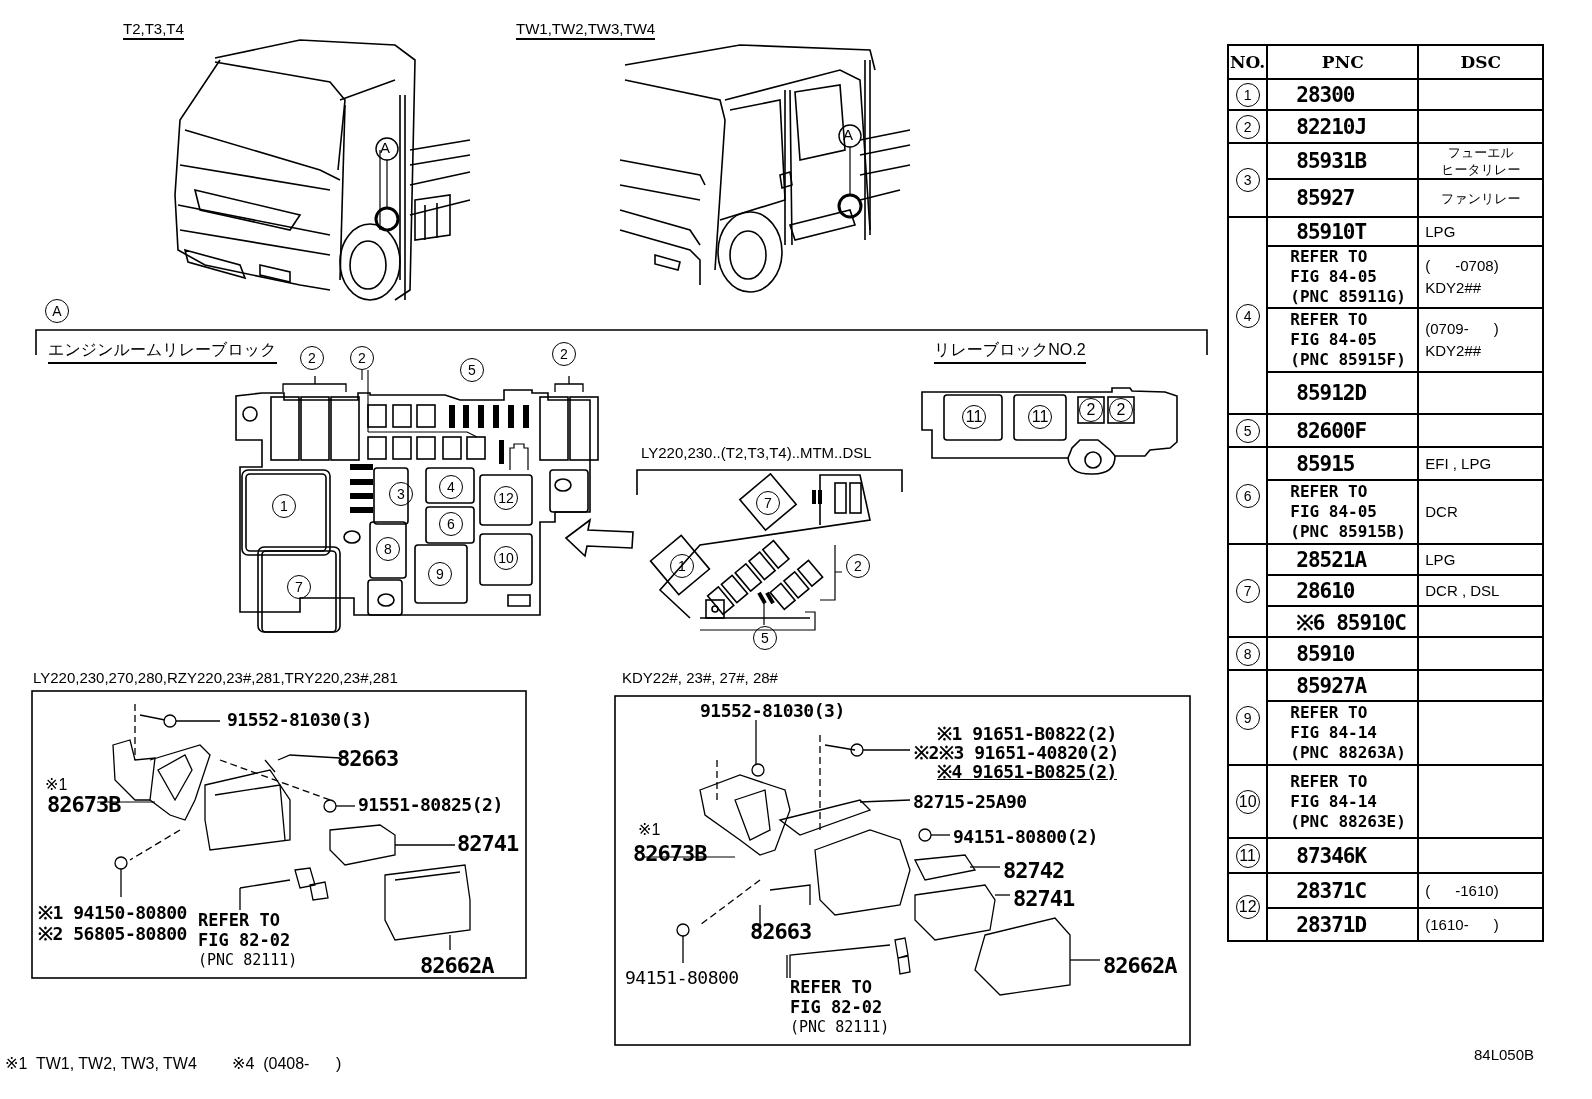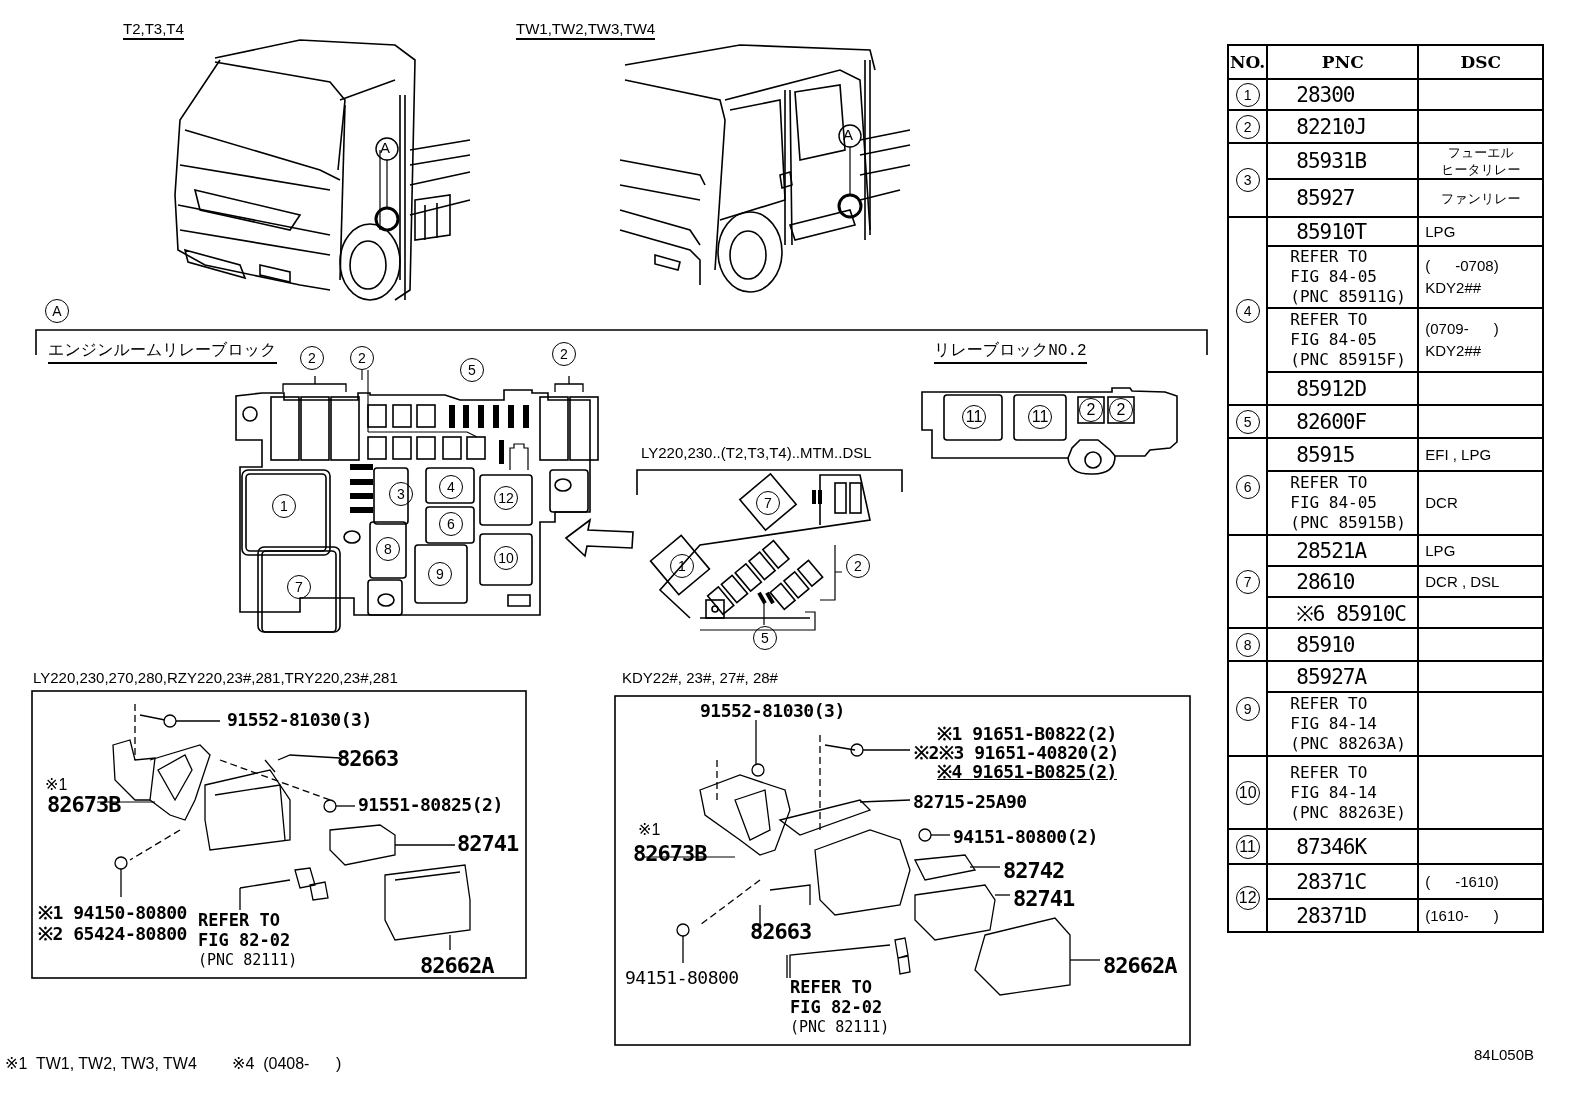--- a/index.html
+++ b/index.html
@@ -9,21 +9,21 @@
   .pn{font-family:"DejaVu Sans Mono","Liberation Mono",monospace;font-weight:bold;font-size:18px;white-space:nowrap;letter-spacing:-0.5px;}
   .pn-big{font-family:"DejaVu Sans Mono","Liberation Mono",monospace;font-weight:bold;font-size:22px;white-space:nowrap;letter-spacing:-1px;}
   .ref{font-family:"DejaVu Sans Mono","Liberation Mono",monospace;font-weight:bold;font-size:17px;line-height:20px;white-space:pre;}
   .ul{border-bottom:2px solid #000;padding-bottom:1px;}
   svg{position:absolute;left:0;top:0;}
   
   table.parts{position:absolute;left:1227px;top:44px;border-collapse:collapse;border:2px solid #000;}
   table.parts td{border:2px solid #000;padding:0;vertical-align:middle;}
   table.parts th{border:2px solid #000;font-family:"DejaVu Serif","Liberation Serif",serif;font-weight:bold;font-size:17px;height:30px;}
   td.no{width:33px;text-align:center;}
-  td.pnc{width:147px;padding-left:28px !important;box-sizing:border-box;font-family:"DejaVu Sans Mono","Liberation Mono",monospace;font-weight:normal;font-size:21px;letter-spacing:-1px;margin-top:14px;}
+  td.pnc{width:147px;padding-left:28px !important;box-sizing:border-box;font-family:"DejaVu Sans Mono","Liberation Mono",monospace;font-weight:bold;font-size:21px;letter-spacing:-1px;margin-top:14px;}
   td.pnc.refcell{font-size:16px;line-height:20px;letter-spacing:0;white-space:pre;padding-left:22px !important;}
   td.dsc{width:121px;padding-left:6px !important;box-sizing:border-box;font-family:"Liberation Sans","DejaVu Sans",sans-serif;font-size:15px;line-height:22px;white-space:pre;}
   td.dsc.jp{font-size:13px;text-align:center;padding-left:0 !important;line-height:17px;}
   .circ{display:inline-block;width:22px;height:22px;border:1.5px solid #000;border-radius:50%;text-align:center;line-height:22px;font-family:"Liberation Sans","DejaVu Sans",sans-serif;font-size:14px;}
   .circ.sm{font-size:16px;}
   .notes{font-family:"Liberation Sans","DejaVu Sans",sans-serif;font-size:16px;line-height:21px;white-space:pre;}
 </style>
 </head>
 <body>
 
@@ -256,41 +256,41 @@
 <div class="abs circ" style="left:272px;top:494px;">1</div>
 <div class="abs circ" style="left:389px;top:482px;">3</div>
 <div class="abs circ" style="left:439px;top:475px;">4</div>
 <div class="abs circ" style="left:494px;top:486px;">12</div>
 <div class="abs circ" style="left:439px;top:512px;">6</div>
 <div class="abs circ" style="left:376px;top:537px;">8</div>
 <div class="abs circ" style="left:494px;top:546px;">10</div>
 <div class="abs circ" style="left:428px;top:562px;">9</div>
 <div class="abs circ" style="left:287px;top:575px;">7</div>
 
-<div class="abs lbl ul" style="left:934px;top:340px;font-size:16px;font-family:Liberation Mono, monospace;">リレーブロックNO.2</div>
+<div class="abs lbl ul" style="left:934px;top:340px;font-size:16px;">リレーブロックNO.2</div>
 <div class="abs circ sm" style="left:962px;top:405px;">11</div>
 <div class="abs circ sm" style="left:1028px;top:405px;">11</div>
 <div class="abs circ sm" style="left:1079px;top:398px;">2</div>
 <div class="abs circ sm" style="left:1109px;top:398px;">2</div>
 
 <div class="abs lbl" style="left:641px;top:444px;">LY220,230..(T2,T3,T4)..MTM..DSL</div>
 <div class="abs circ" style="left:756px;top:491px;">7</div>
 <div class="abs circ" style="left:670px;top:554px;">1</div>
 <div class="abs circ" style="left:846px;top:554px;">2</div>
 <div class="abs circ" style="left:753px;top:626px;">5</div>
 
 <div class="abs lbl" style="left:33px;top:669px;">LY220,230,270,280,RZY220,23#,281,TRY220,23#,281</div>
 <div class="abs pn" style="left:227px;top:709px;">91552-81030(3)</div>
 <div class="abs pn-big" style="left:337px;top:746px;">82663</div>
 <div class="abs lbl" style="left:45px;top:775px;font-size:16px;">※1</div>
 <div class="abs pn-big" style="left:47px;top:792px;">82673B</div>
 <div class="abs pn" style="left:358px;top:794px;">91551-80825(2)</div>
 <div class="abs pn-big" style="left:457px;top:831px;">82741</div>
 <div class="abs pn" style="left:38px;top:900px;">※1 94150-80800</div>
-<div class="abs pn" style="left:38px;top:921px;">※2 65424-80800</div>
+<div class="abs pn" style="left:38px;top:921px;">※2 56805-80800</div>
 <div class="abs ref" style="left:198px;top:910px;">REFER TO
 FIG 82-02</div>
 <div class="abs ref" style="left:198px;top:950px;font-weight:normal;font-size:15px;">(PNC 82111)</div>
 <div class="abs pn-big" style="left:420px;top:953px;">82662A</div>
 
 <div class="abs lbl" style="left:622px;top:669px;">KDY22#, 23#, 27#, 28#</div>
 <div class="abs pn" style="left:700px;top:700px;">91552-81030(3)</div>
 <div class="abs pn" style="left:937px;top:721px;">※1 91651-B0822(2)</div>
 <div class="abs pn" style="left:914px;top:740px;">※2※3 91651-40820(2)</div>
 <div class="abs pn" style="left:937px;top:759px;text-decoration:underline;">※4 91651-B0825(2)</div>
@@ -361,21 +361,21 @@
         <td class="dsc">(      -0708)
 KDY2##</td>
       </tr>
       <tr style="height: 64px;">
         <td class="pnc refcell">REFER TO
 FIG 84-05
 (PNC 85915F)</td>
         <td class="dsc">(0709-      )
 KDY2##</td>
       </tr>
-      <tr style="height: 33px;">
+      <tr style="height: 42px;">
         <td class="pnc">85912D</td>
         <td class="dsc"></td>
       </tr>
       <tr style="height: 33px;">
         <td class="no" rowspan="1"><span class="circ">5</span></td>
         <td class="pnc">82600F</td>
         <td class="dsc"></td>
       </tr>
       <tr style="height: 33px;">
         <td class="no" rowspan="2"><span class="circ">6</span></td>

